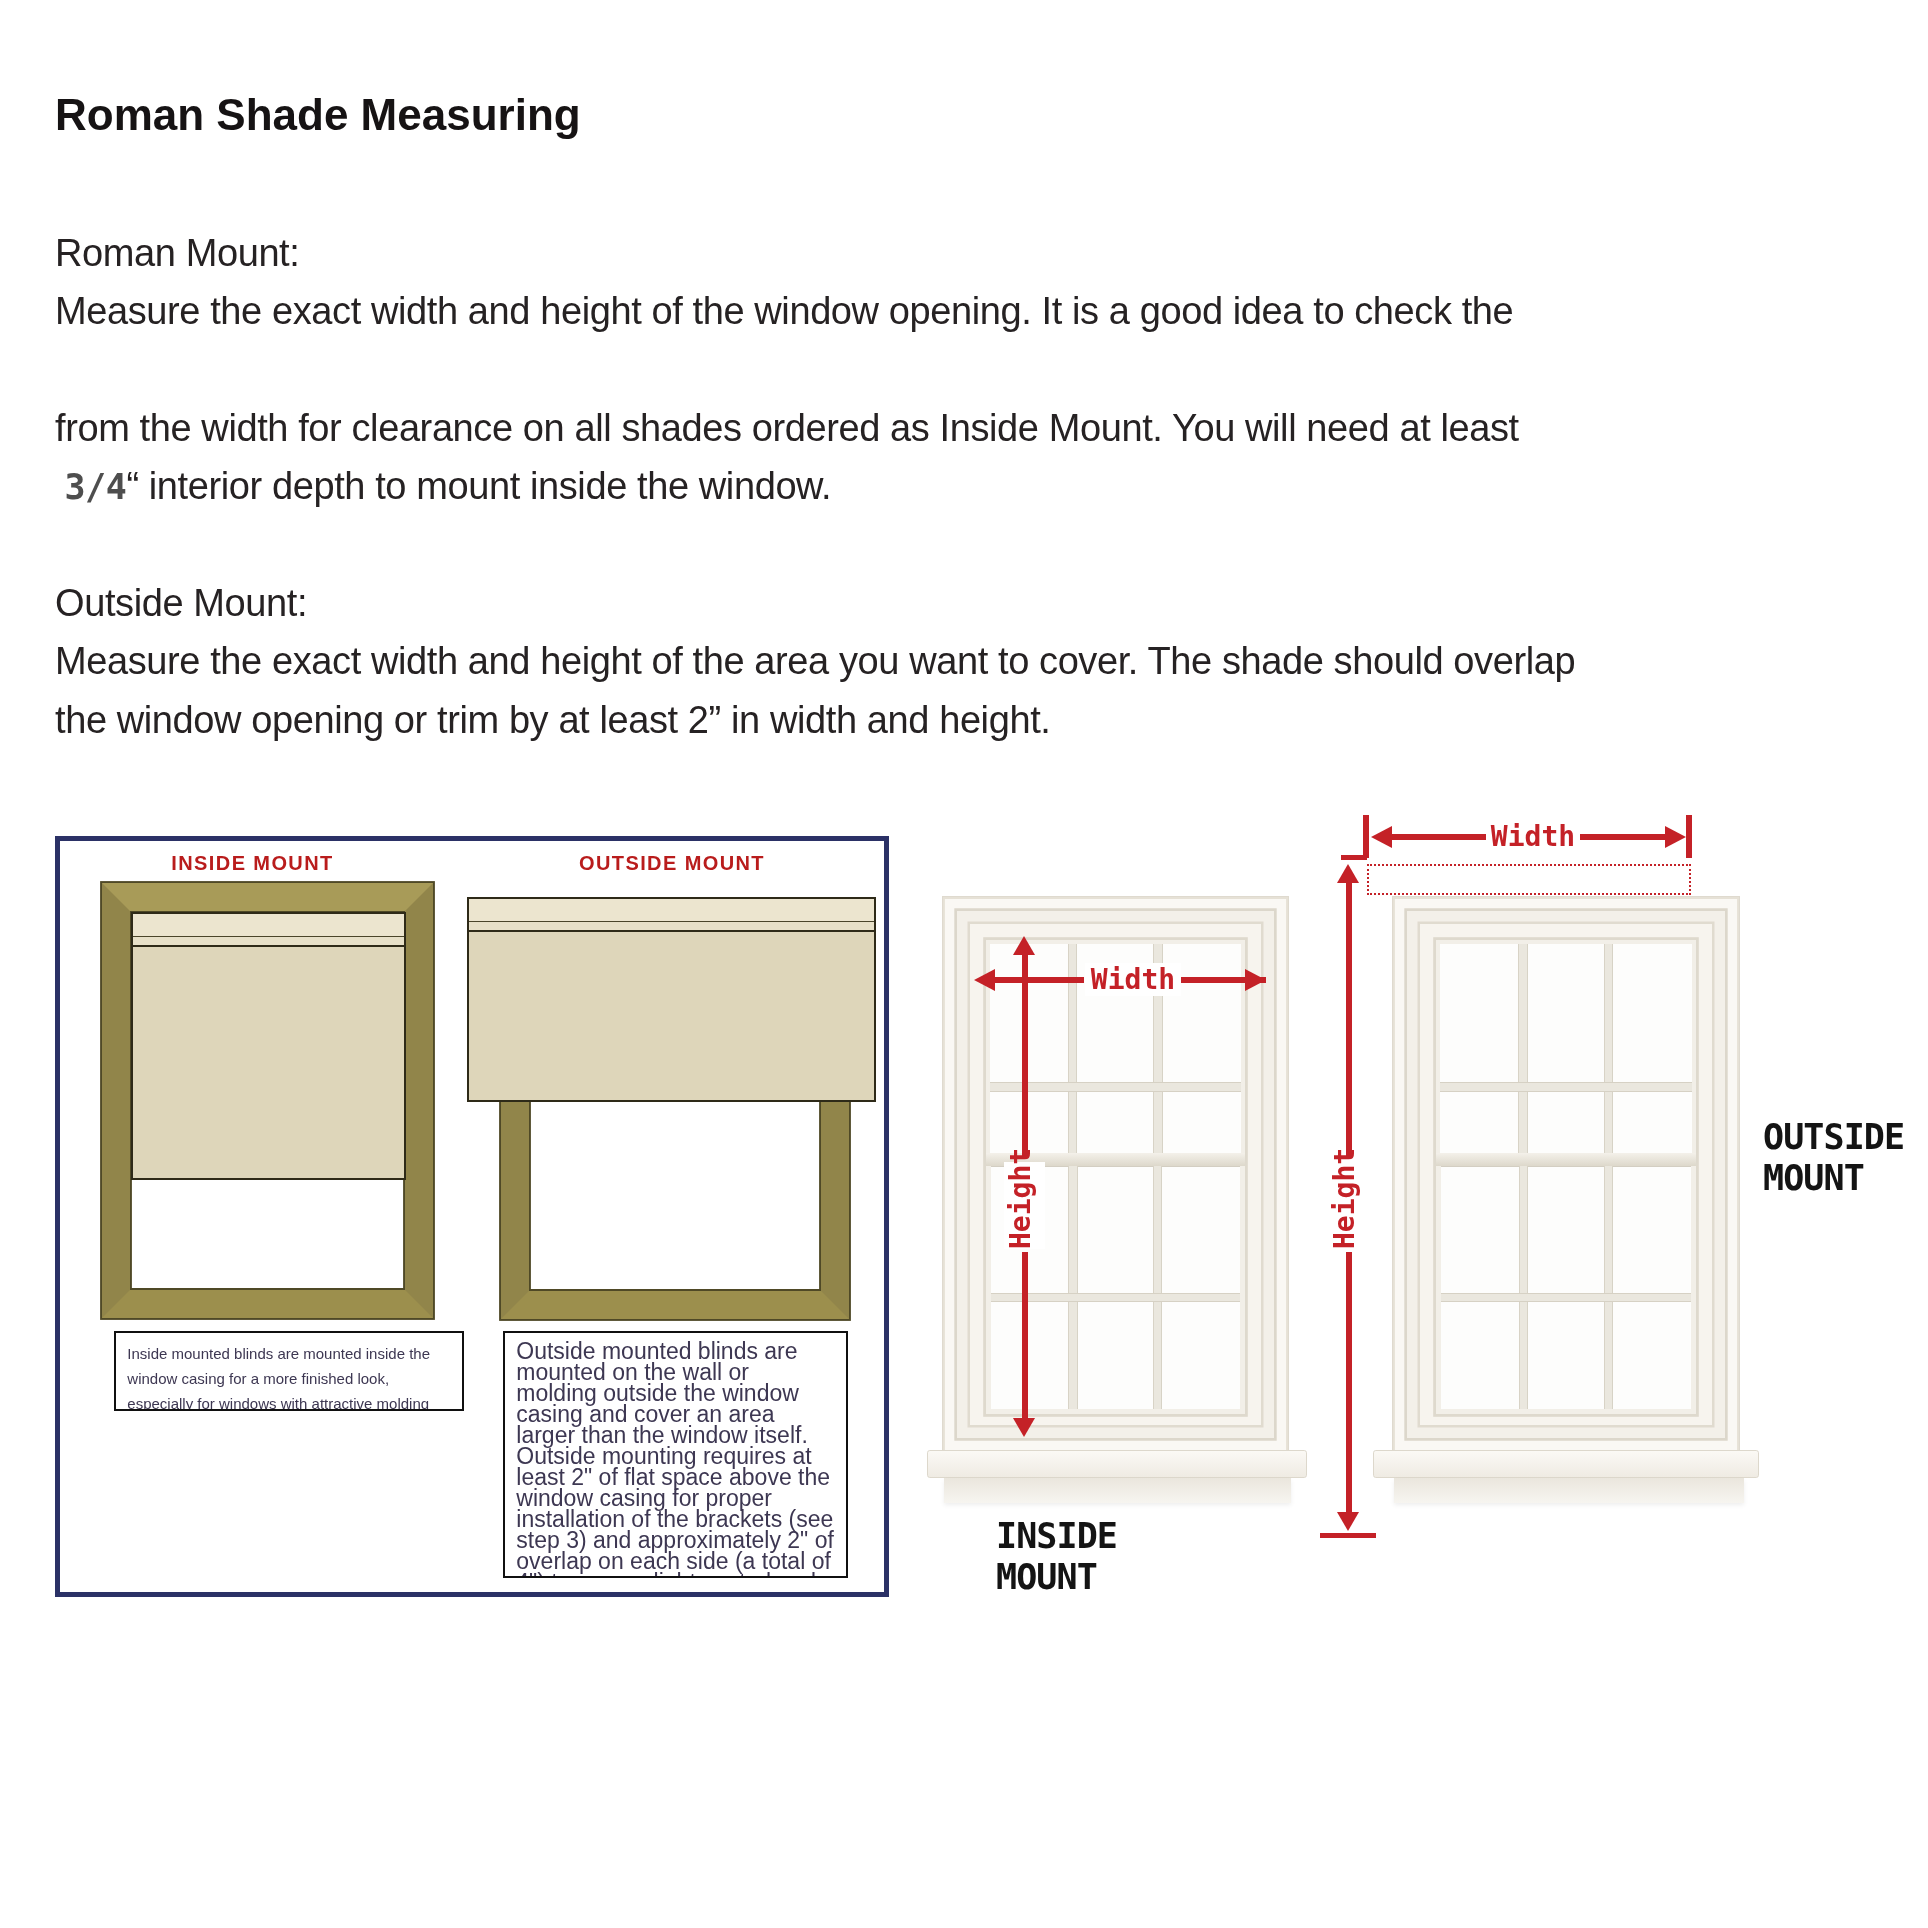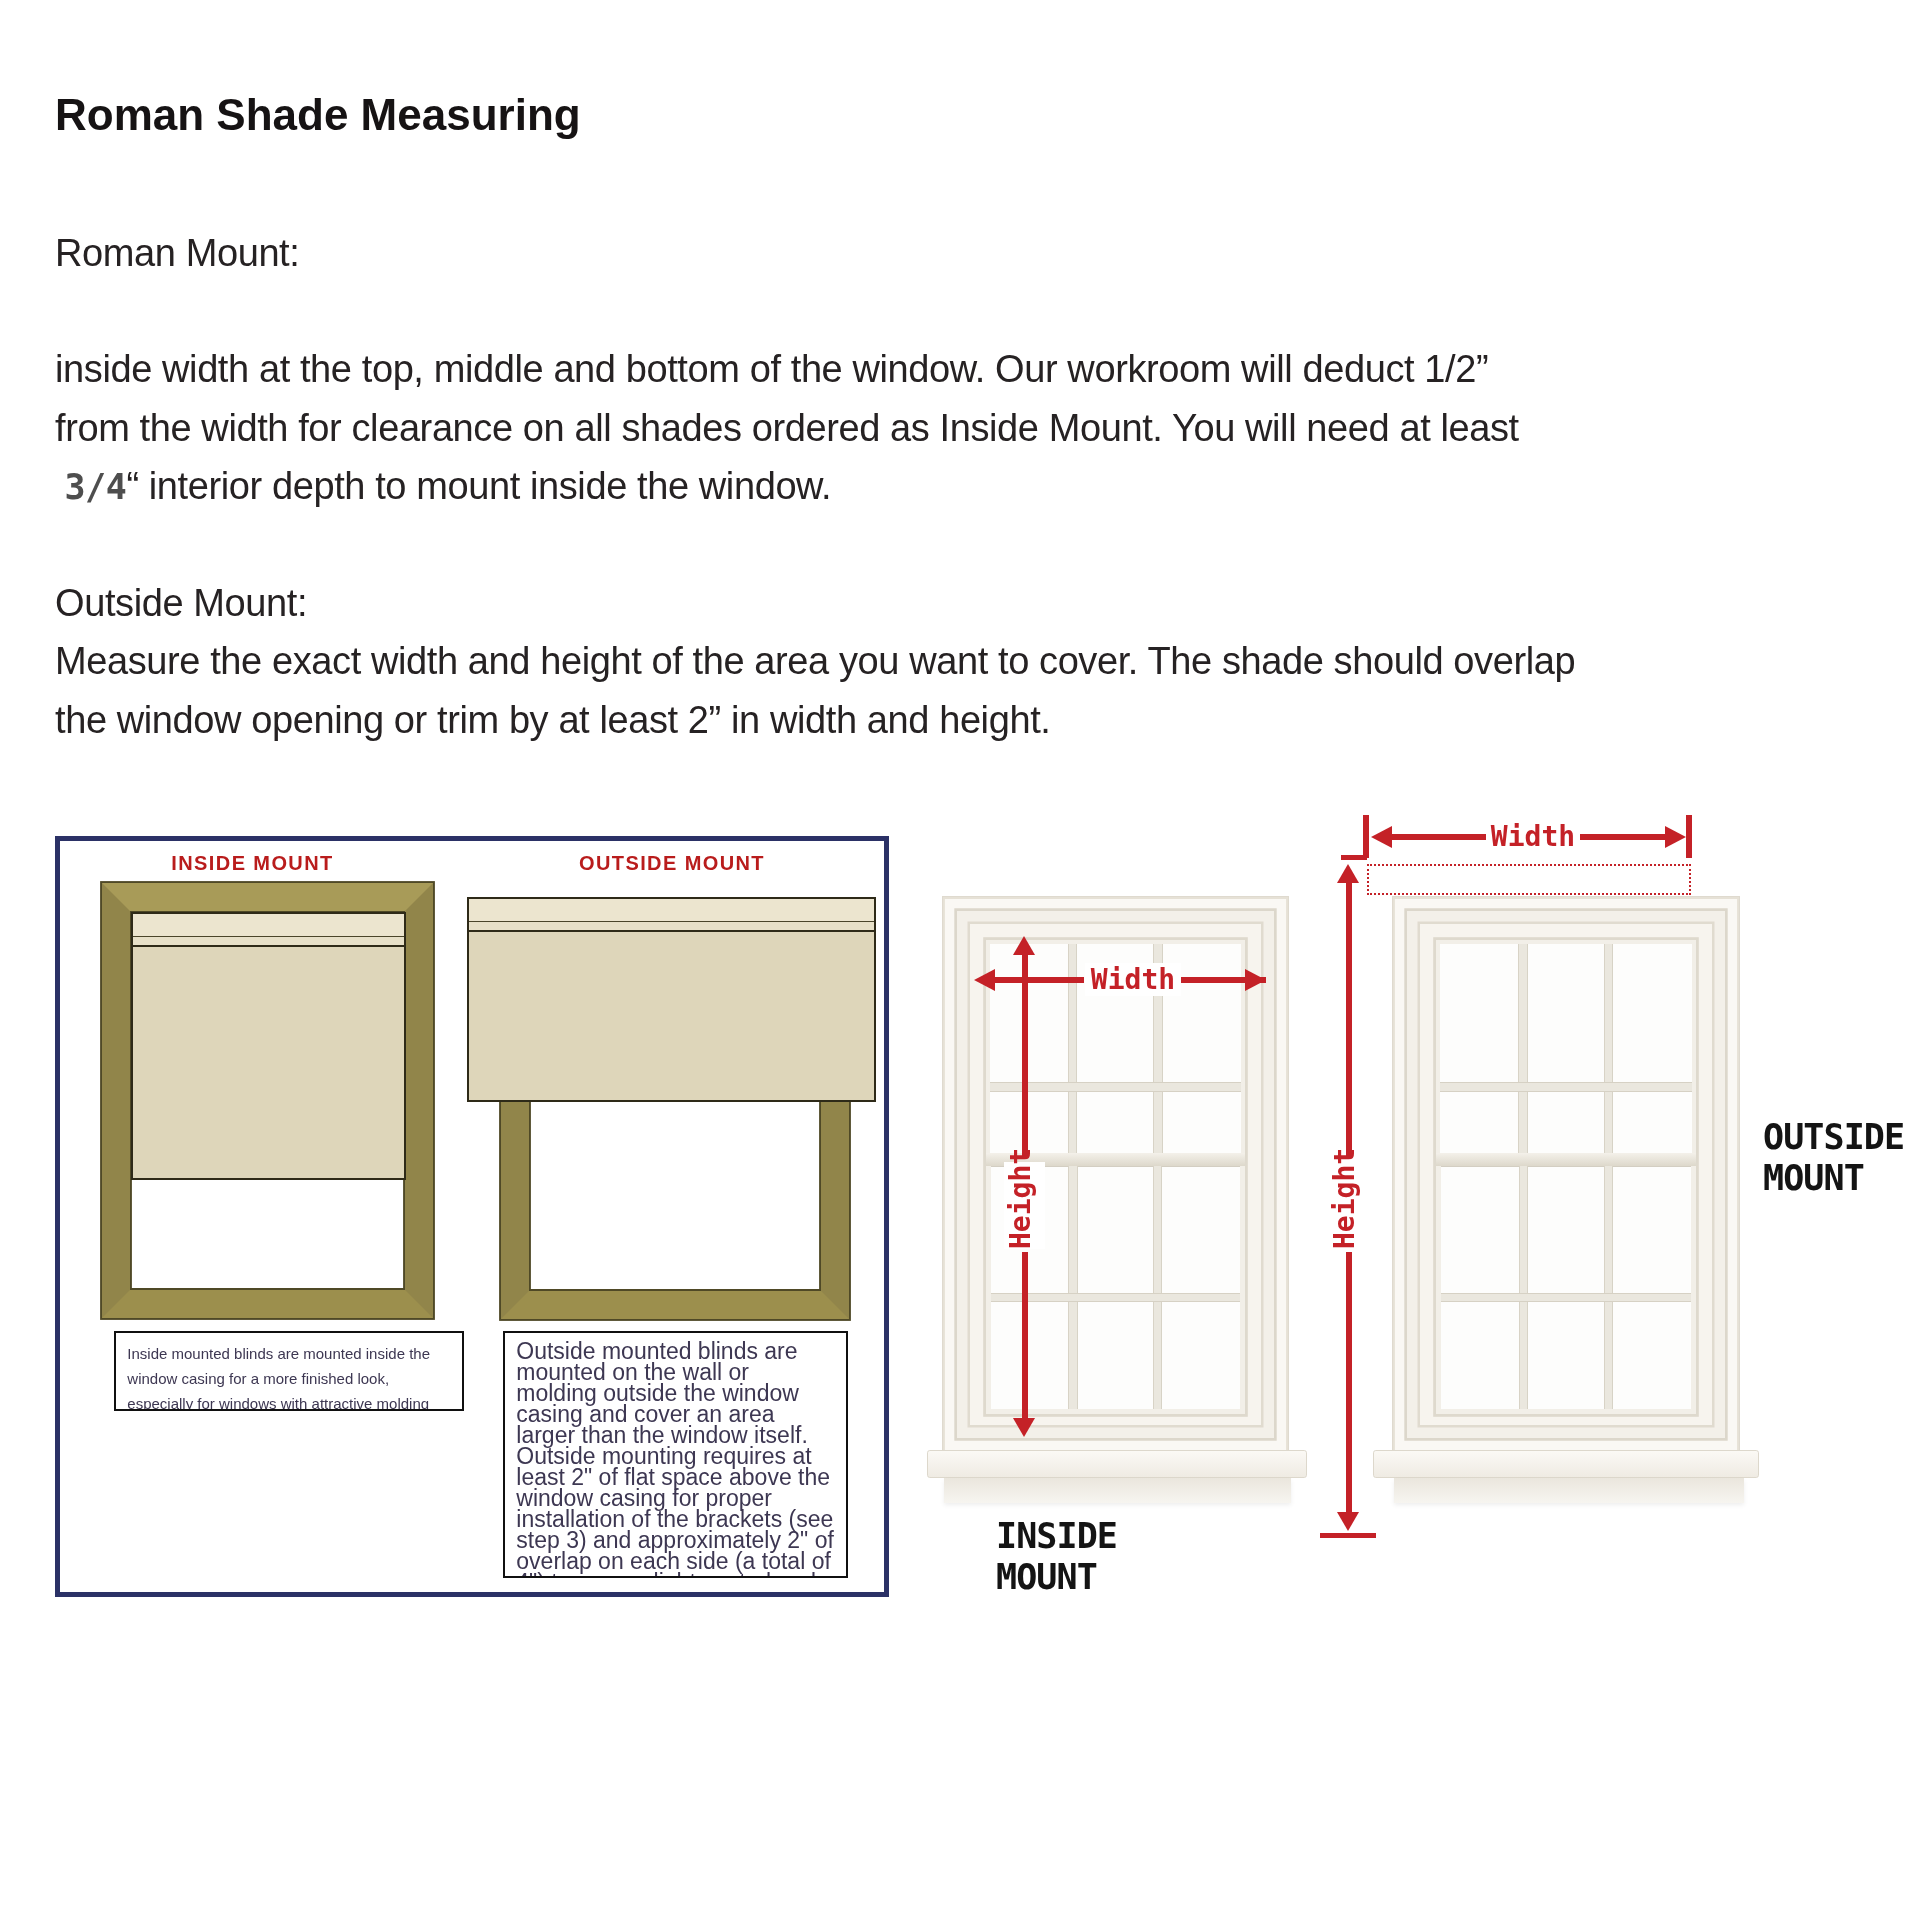--- a/index.html
+++ b/index.html
@@ -60,21 +60,21 @@
               line-height:41px; color:#141414; letter-spacing:-0.9px; }
 </style>
 </head>
 <body>
 
 <div id="canvas">
 
   <div class="abs title">Roman Shade Measuring</div>
 
   <div class="abs bodyline" style="top:232px;">Roman Mount:</div>
-  <div class="abs bodyline" style="top:348px;">inside width at the top, middle and bottom of the window. Our workroom will deduct 1/2”</div>
+  <div class="abs bodyline" style="top:290px;">Measure the exact width and height of the window opening. It is a good idea to check the</div>
   <div class="abs bodyline" style="top:407px;">from the width for clearance on all shades ordered as Inside Mount. You will need at least</div>
   <div class="abs bodyline" style="top:465px;"><span class="fraction">3/4</span><span>“ interior depth to mount inside the window.</span></div>
 
   <div class="abs bodyline" style="top:582px;">Outside Mount:</div>
   <div class="abs bodyline" style="top:640px;">Measure the exact width and height of the area you want to cover. The shade should overlap</div>
   <div class="abs bodyline" style="top:699px;">the window opening or trim by at least 2” in width and height.</div>
 
   <div class="abs dbox">
 
     <div class="abs dlabel" style="left:56px; width:273px;">INSIDE MOUNT</div>

